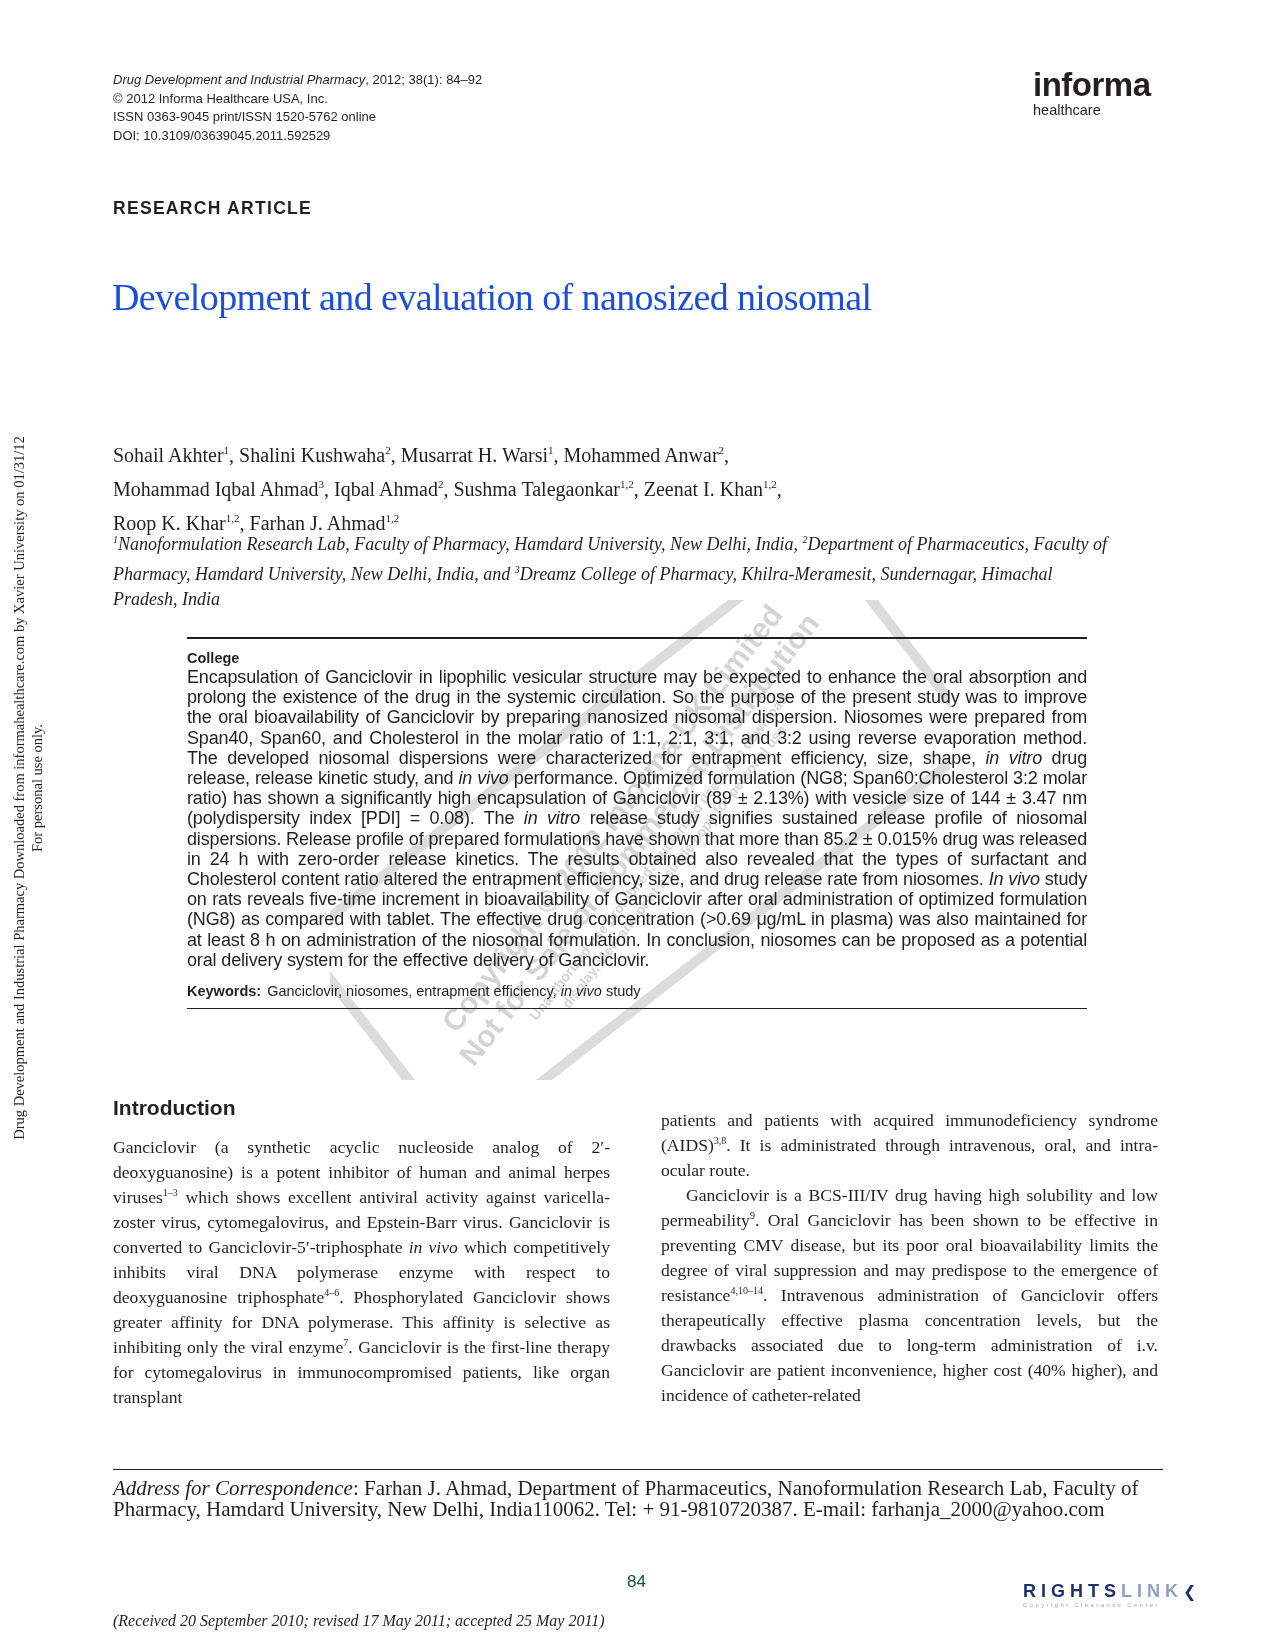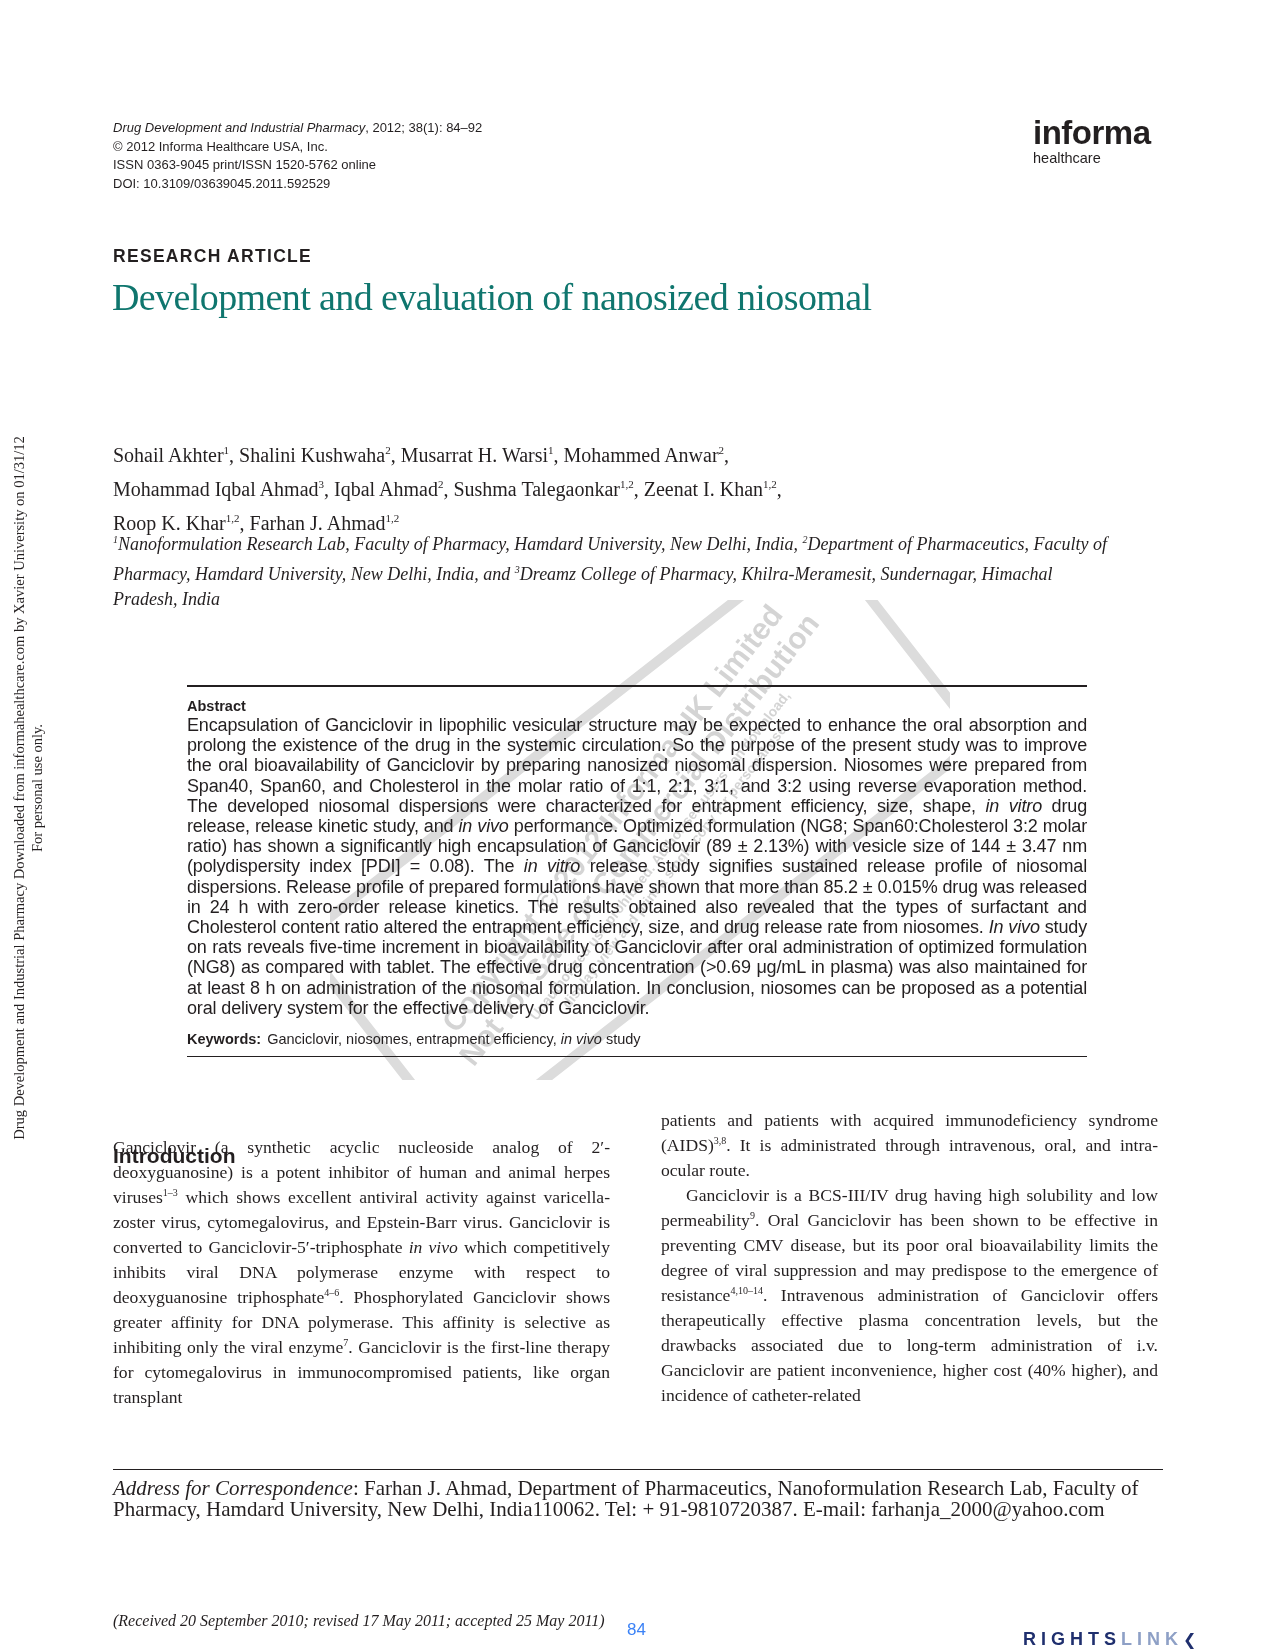--- a/index.html
+++ b/index.html
@@ -1,35 +1,35 @@
 <!DOCTYPE html>
 <html><head>
 <meta charset="utf-8">
 <style>
   html, body { margin:0; padding:0; background:#ffffff; }
   body { width:1275px; height:1651px; position:relative; overflow:hidden; color:#231f20; }
   .abs { position:absolute; }
-  .sans { font-family:"Liberation Sans", "DejaVu Sans", sans-serif;margin-top:48px; }
+  .sans { font-family:"Liberation Sans", "DejaVu Sans", sans-serif; }
   .serif { font-family:"Liberation Serif", "DejaVu Serif", serif; }
 
   
   .side-note { position:absolute; left:-372px; top:770px; width:800px; transform:rotate(-90deg); transform-origin:center center;
     text-align:center; font-family:"Liberation Serif", serif; font-size:14.5px; line-height:18px; color:#231f20; }
   .side-note div { white-space:nowrap; }
 
   .journal-info { left:113px; top:71px; font-size:13px; line-height:18.5px; color:#231f20; }
   .journal-info .jname { font-style:italic; }
 
   .logo { left:1033px; top:68px; }
   .logo .brand { font-size:33px; font-weight:bold; letter-spacing:-0.5px; line-height:34px; color:#231f20; }
   .logo .sub { font-size:14.5px; color:#231f20; margin-top:0px; }
 
   .article-type { left:113px; top:198px; font-size:17.5px; font-weight:bold; letter-spacing:1.3px; color:#231f20; }
 
-  .title { left:112px; top:275px; width:900px; font-size:38px; line-height:44px; color:#0f766e; letter-spacing:-0.6px; }
+  .title { left:112px; top:275px; width:900px; font-size:38px; line-height:44px; color:#1d4ed8; letter-spacing:-0.6px; }
 
   .authors { left:113px; top:436px; width:900px; font-size:20px; line-height:29.5px; color:#231f20; }
   .authors sup { font-size:11px; }
 
   .affil { left:113px; top:527px; width:1000px; font-size:18px; font-style:italic; line-height:25px; color:#231f20; }
   .affil sup { font-size:10px; }
 
   .abstract-box { left:187px; top:637px; width:900px; }
   .rule-top { height:2px; background:#231f20; }
   .rule-bottom { height:1px; background:#231f20; margin-top:8px; }
@@ -43,21 +43,21 @@
   .col-left { left:113px; top:1135px; }
   .col-right { left:661px; top:1108px; }
   .col p { margin:0; }
   .col .indent { text-indent:25px; }
   .col sup { font-size:10px; line-height:0; }
 
   .footer-rule { left:113px; top:1469px; width:1050px; height:1px; background:#231f20; }
   .corr { left:113px; top:1478px; width:1050px; font-size:21px; line-height:21px; color:#231f20; }
   .corr .lbl { font-style:italic; }
   .received { left:113px; top:1612px; font-size:16px; font-style:italic; color:#231f20; }
-  .page-num { left:627px; top:1572px; font-size:17px; color:#3b82f6; }
+  .page-num { left:627px; top:1572px; font-size:17px; color:#14532d; }
 
   .rightslink { left:1023px; top:1582px; }
   .rightslink .rl-main { font-size:18px; font-weight:900; letter-spacing:5px; color:#1f2f6e; line-height:18px; }
   .rightslink .rl-main .light { color:#8ea0c6; }
   .rightslink .rl-sub { font-size:6px; letter-spacing:2.4px; color:#9aa6bf; line-height:8px; }
 
   
   .watermark { left:330px; top:600px; width:620px; height:480px; pointer-events:none; }
 </style>
 </head>
@@ -105,21 +105,21 @@
   <div style="position:absolute;left:310px;top:240px;transform:translate(-50%,-50%) rotate(-52deg);text-align:center;font-family:'Liberation Sans',sans-serif;color:#d4d4d4;white-space:nowrap;">
     <div style="font-size:30px;font-weight:bold;line-height:34px;">Copyright © 2012 Informa UK Limited</div>
     <div style="font-size:30px;font-weight:bold;line-height:34px;">Not for Sale or Commercial Distribution</div>
     <div style="font-size:14px;font-weight:bold;line-height:18px;">Unauthorized use prohibited. Authorised users can download,</div>
     <div style="font-size:14px;font-weight:bold;line-height:18px;">display, view and print a single copy for personal use</div>
   </div>
 </div>
 
 <div class="abs abstract-box sans">
   <div class="rule-top"></div>
-  <div class="abstract-head">Abstract</div>
+  <div class="abstract-head">College</div>
   <div class="abstract-text"><span>Encapsulation of Ganciclovir in lipophilic vesicular structure may be expected to enhance the oral absorption and prolong the existence of the drug in the systemic circulation. So the purpose of the present study was to improve the oral bioavailability of Ganciclovir by preparing nanosized niosomal dispersion. Niosomes were prepared from Span40, Span60, and Cholesterol in the molar ratio of 1:1, 2:1, 3:1, and 3:2 using reverse evaporation method. The developed niosomal dispersions were characterized for entrapment efficiency, size, shape, </span><i>in vitro</i><span> drug release, release kinetic study, and </span><i>in vivo</i><span> performance. Optimized formulation (NG8; Span60:Cholesterol 3:2 molar ratio) has shown a significantly high encapsulation of Ganciclovir (89 ± 2.13%) with vesicle size of 144 ± 3.47 nm (polydispersity index [PDI] = 0.08). The </span><i>in vitro</i><span> release study signifies sustained release profile of niosomal dispersions. Release profile of prepared formulations have shown that more than 85.2 ± 0.015% drug was released in 24 h with zero-order release kinetics. The results obtained also revealed that the types of surfactant and Cholesterol content ratio altered the entrapment efficiency, size, and drug release rate from niosomes. </span><i>In vivo</i><span> study on rats reveals five-time increment in bioavailability of Ganciclovir after oral administration of optimized formulation (NG8) as compared with tablet. The effective drug concentration (&gt;0.69 μg/mL in plasma) was also maintained for at least 8 h on administration of the niosomal formulation. In conclusion, niosomes can be proposed as a potential oral delivery system for the effective delivery of Ganciclovir.</span></div>
   <div class="keywords"><b>Keywords:</b><span>Ganciclovir, niosomes, entrapment efficiency, </span><i>in vivo</i><span> study</span></div>
   <div class="rule-bottom"></div>
 </div>
 
 <div class="abs intro-head sans">Introduction</div>
 
 <div class="abs col col-left serif">
   <p><span>Ganciclovir (a synthetic acyclic nucleoside analog of 2′-deoxyguanosine) is a potent inhibitor of human and animal herpes viruses</span><sup>1–3</sup><span> which shows excellent antiviral activity against varicella-zoster virus, cytomegalovirus, and Epstein-Barr virus. Ganciclovir is converted to Ganciclovir-5′-triphosphate </span><i>in vivo</i><span> which competitively inhibits viral DNA polymerase enzyme with respect to deoxyguanosine triphosphate</span><sup>4–6</sup><span>. Phosphorylated Ganciclovir shows greater affinity for DNA polymerase. This affinity is selective as inhibiting only the viral enzyme</span><sup>7</sup><span>. Ganciclovir is the first-line therapy for cytomegalovirus in immunocompromised patients, like organ transplant</span></p>
 </div>

